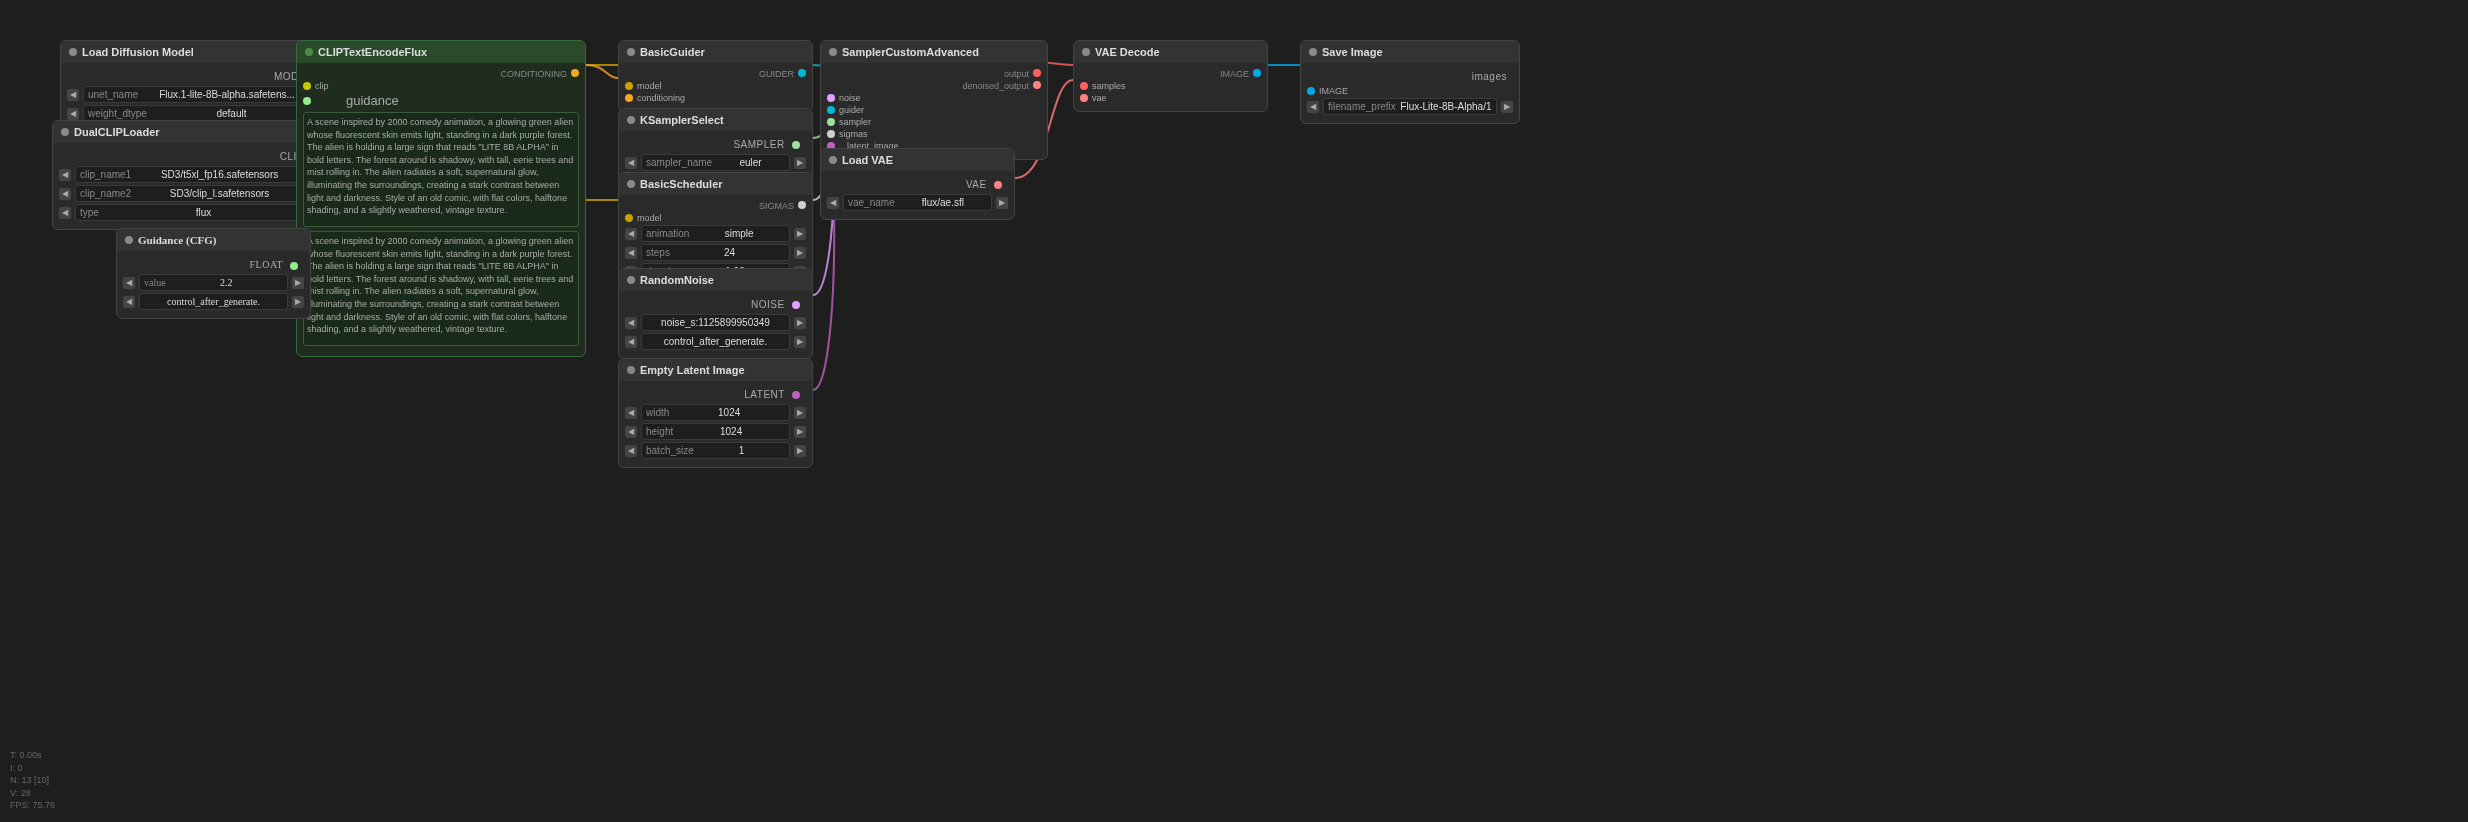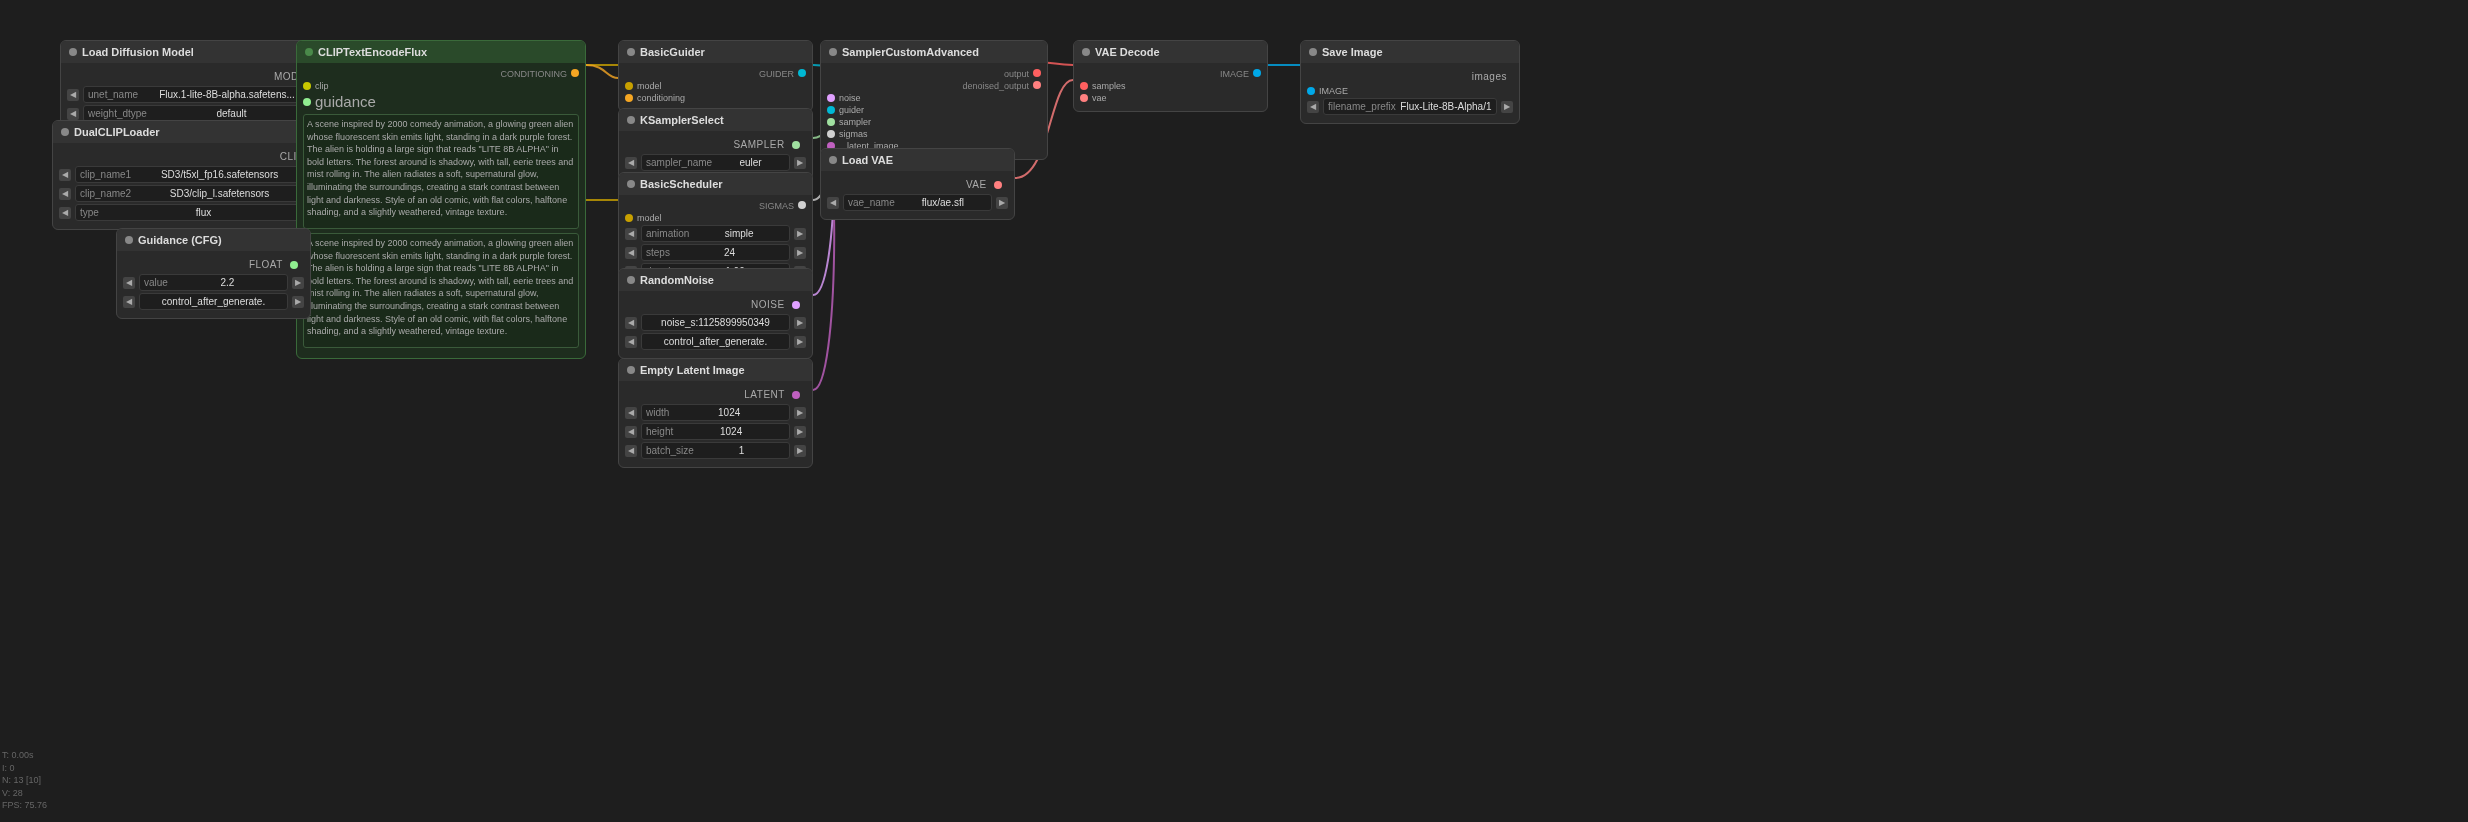--- a/index.html
+++ b/index.html
@@ -118,21 +118,21 @@
       top: 0; left: 0;
       width: 2468px;
       height: 822px;
       pointer-events: none;
     }
 
     
     .status-bar {
       position: absolute;
       bottom: 10px;
-      left: 2px;
+      left: 10px;
       font-size: 9px;
       color: #666;
       line-height: 1.4;
     }
 
     
     .text-area-content {
       background: #1a2a1a;
       border: 1px solid #3a5a3a;
       border-radius: 3px;
@@ -159,21 +159,21 @@
     .ldm-node { left: 60px; top: 40px; width: 280px; }
     .ldm-node .node-header { background: #333; }
 
     
     .dcl-node { left: 52px; top: 120px; width: 280px; }
 
     
     .clip-node-pos { left: 296px; top: 40px; width: 290px; }
 
     
-    .guidance-node { left: 116px; top: 228px; width: 195px; }
+    .guidance-node { left: 116px; top: 228px; width: 195px; font-family: Liberation Serif, serif; }
     .guidance-node .node-header { background: #333; }
 
     
     .bguider-node { left: 618px; top: 40px; width: 195px; }
 
     
     .ksampler-node { left: 618px; top: 108px; width: 195px; }
 
     
     .bscheduler-node { left: 618px; top: 172px; width: 195px; }
@@ -313,21 +313,21 @@
       <div style="display:flex;justify-content:flex-end;margin-bottom:2px;">
         <span style="font-size:9px;color:#888;margin-right:4px;">CONDITIONING</span>
         <span style="display:inline-block;width:8px;height:8px;border-radius:50%;background:#f5a623;vertical-align:middle;"></span>
       </div>
       <div style="display:flex;align-items:center;gap:4px;margin:2px 0;">
         <span style="display:inline-block;width:8px;height:8px;border-radius:50%;background:#c8c800;"></span>
         <span style="font-size:9px;color:#aaa;">clip</span>
       </div>
       <div style="display:flex;align-items:center;gap:4px;margin:2px 0;">
         <span style="display:inline-block;width:8px;height:8px;border-radius:50%;background:#90ee90;"></span>
-        <span style="font-size:15px;color:#aaa;">guidance</span>
+        <span style="font-size:13px;color:#aaa;margin-left:31px;">guidance</span>
       </div>
       <div class="text-area-content">A scene inspired by 2000 comedy animation, a glowing green alien whose fluorescent skin emits light, standing in a dark purple forest. The alien is holding a large sign that reads "LITE 8B ALPHA" in bold letters. The forest around is shadowy, with tall, eerie trees and mist rolling in. The alien radiates a soft, supernatural glow, illuminating the surroundings, creating a stark contrast between light and darkness. Style of an old comic, with flat colors, halftone shading, and a slightly weathered, vintage texture.</div>
       <div class="text-area-content">A scene inspired by 2000 comedy animation, a glowing green alien whose fluorescent skin emits light, standing in a dark purple forest. The alien is holding a large sign that reads "LITE 8B ALPHA" in bold letters. The forest around is shadowy, with tall, eerie trees and mist rolling in. The alien radiates a soft, supernatural glow, illuminating the surroundings, creating a stark contrast between light and darkness. Style of an old comic, with flat colors, halftone shading, and a slightly weathered, vintage texture.</div>
     </div>
   </div>
 
   <div class="node guidance-node" style="left:116px;top:228px;">
     <div class="node-header">
       <span class="dot"></span>
       <span class="node-title-text">Guidance (CFG)</span>

